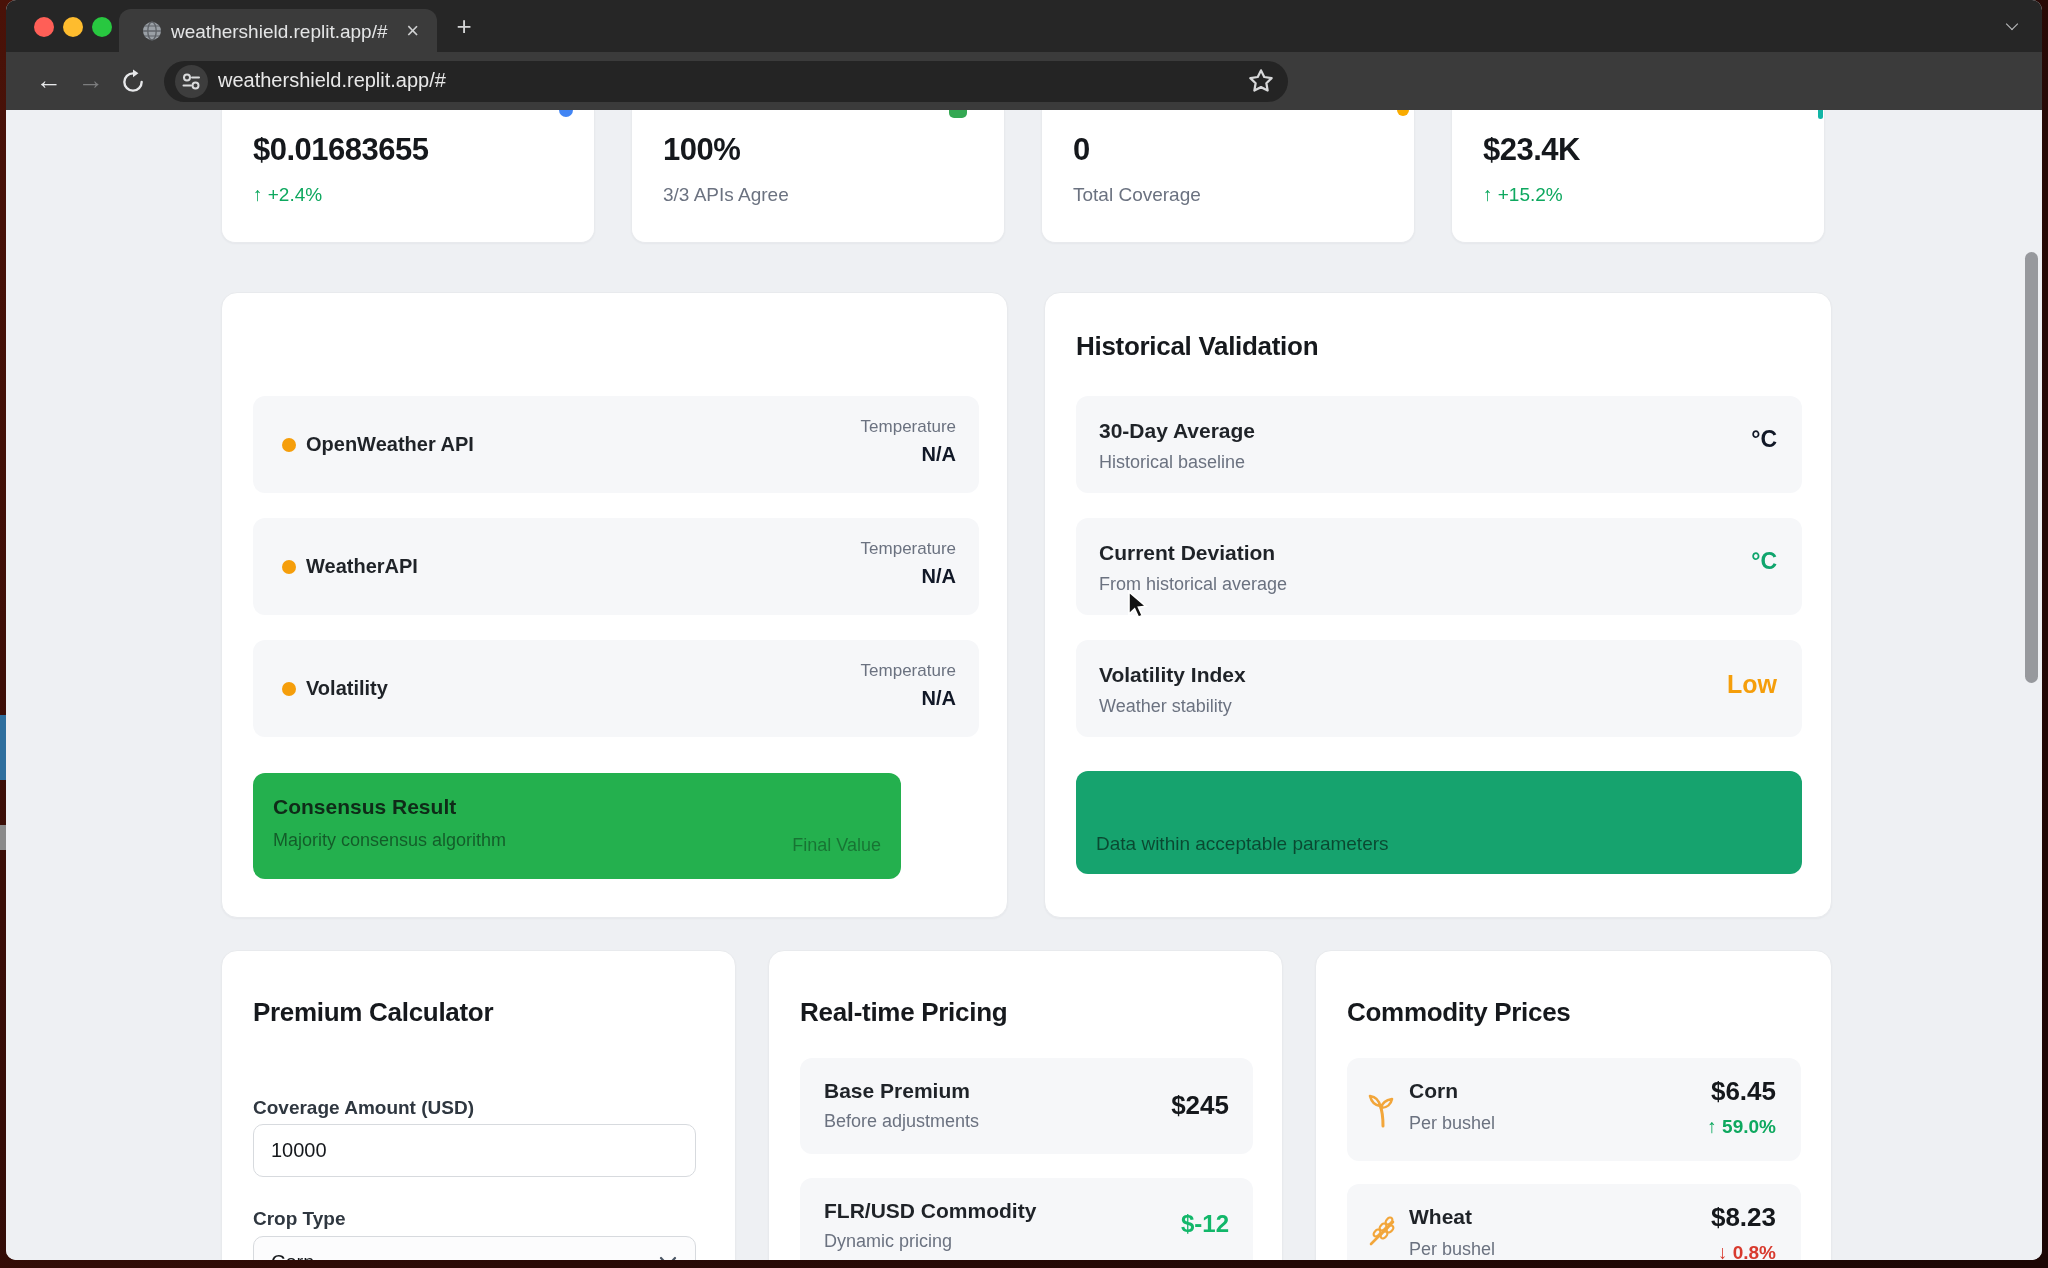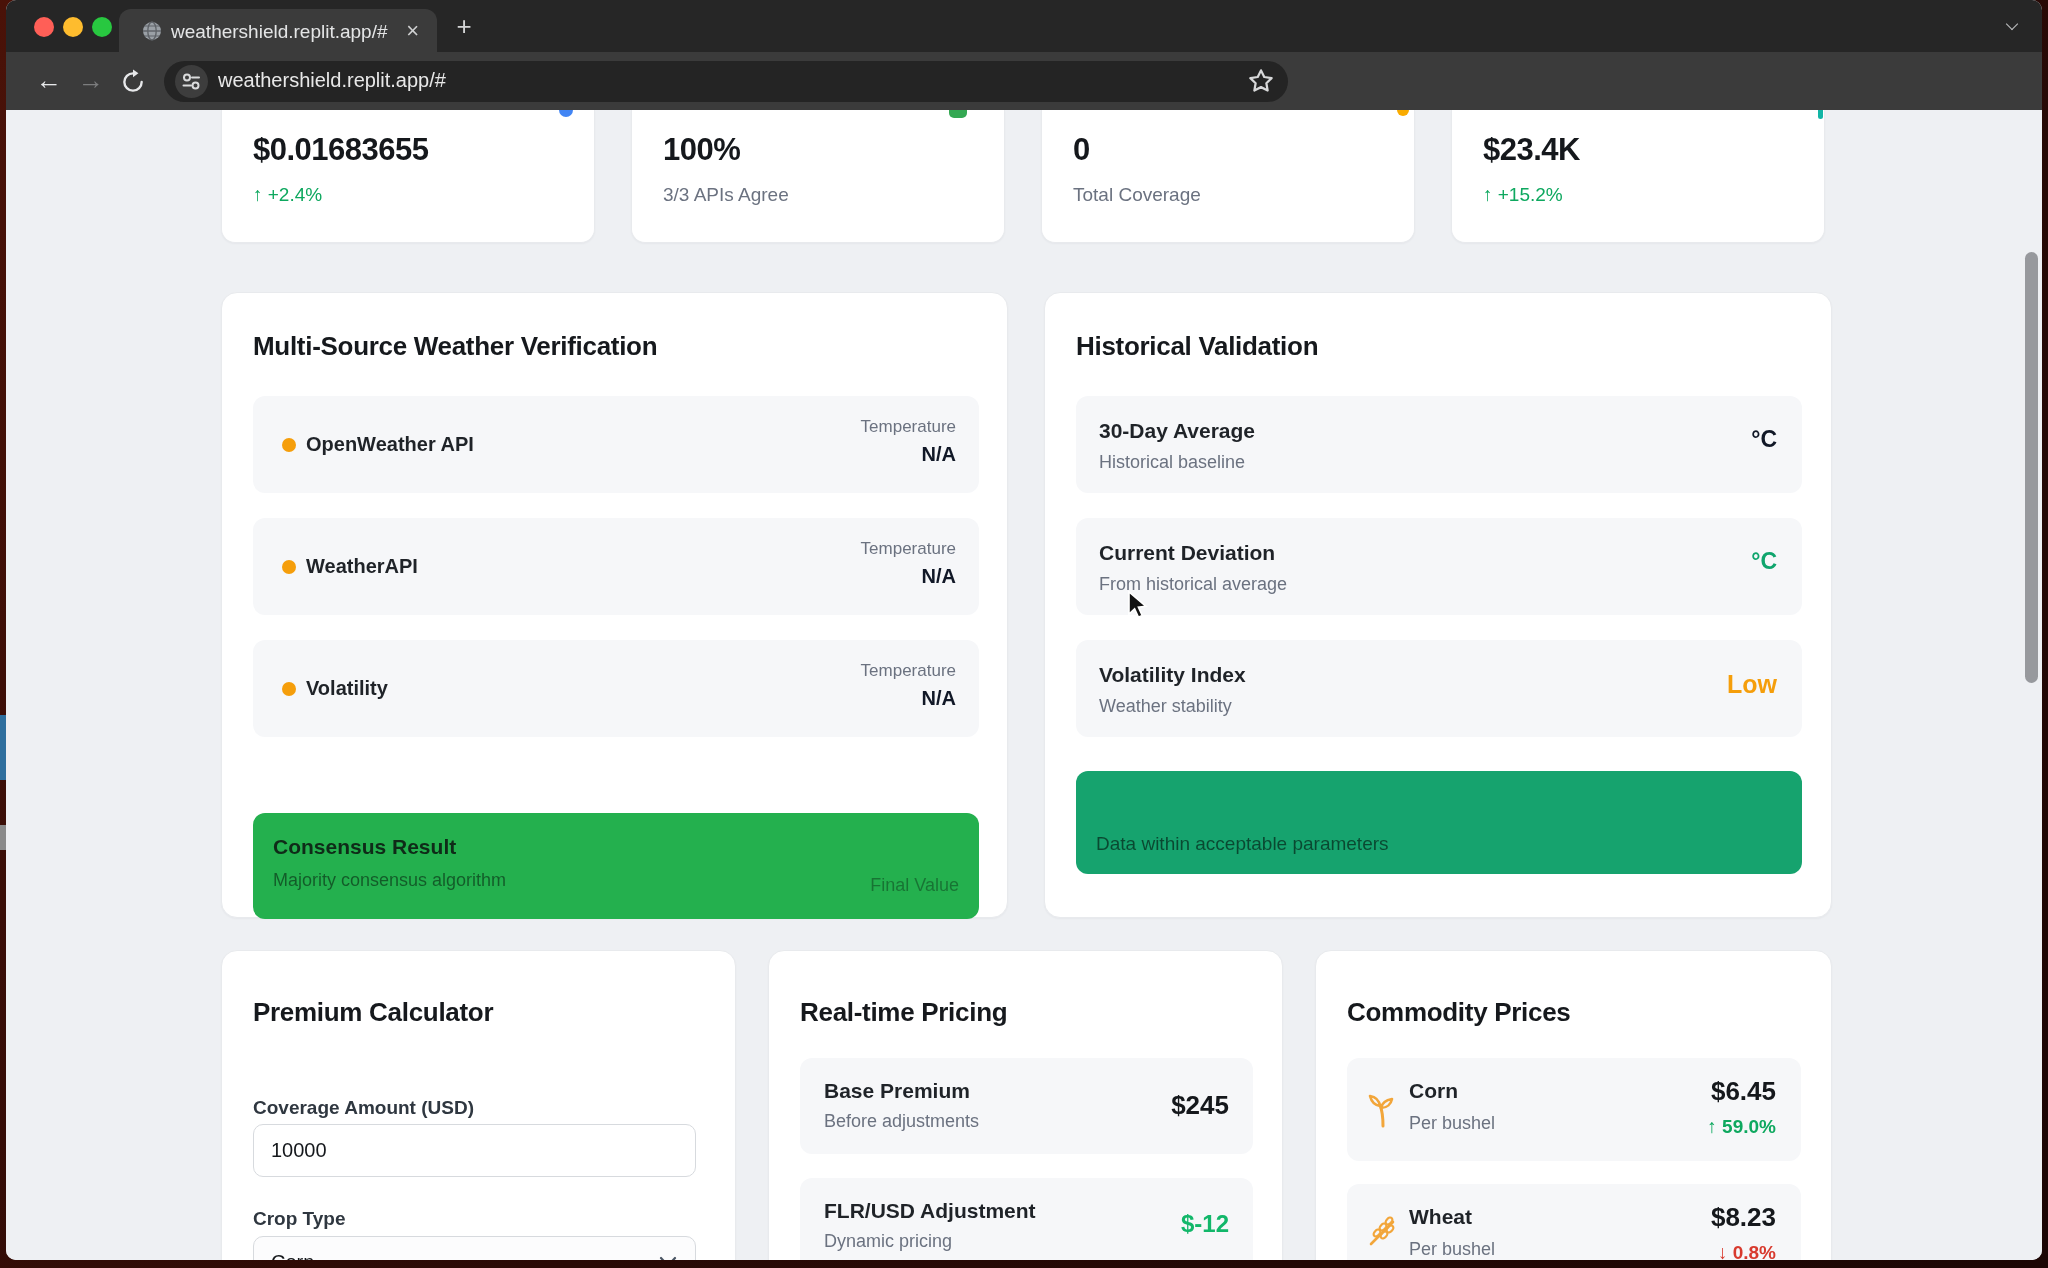--- a/index.html
+++ b/index.html
@@ -190,42 +190,41 @@
       <div class="stat-value">0</div>
       <div class="stat-sub gray">Total Coverage</div>
     </div>
     <div class="card statcard" style="left:1445px;">
       <div class="frag" style="left:366px;width:5px;height:9px;border-radius:0 0 3px 3px;background:#12b5a5;"></div>
       <div class="stat-value">$23.4K</div>
       <div class="stat-sub green">↑ +15.2%</div>
     </div>
 
     <div class="card panel" style="left:215px; top:182px; width:787px; height:626px;">
-      <div class="panel-h" style="left:31px; top:38px;">Multi-Source Weather Verification</div>
 
       <div class="rowbox" style="left:31px; top:103px; width:726px; height:97px;">
         <div class="src-dot"></div>
         <div class="src-name">OpenWeather API</div>
         <div class="metric-label">Temperature</div>
         <div class="metric-value">N/A</div>
       </div>
       <div class="rowbox" style="left:31px; top:225px; width:726px; height:97px;">
         <div class="src-dot"></div>
         <div class="src-name">WeatherAPI</div>
         <div class="metric-label">Temperature</div>
         <div class="metric-value">N/A</div>
       </div>
       <div class="rowbox" style="left:31px; top:347px; width:726px; height:97px;">
         <div class="src-dot"></div>
         <div class="src-name">Volatility</div>
         <div class="metric-label">Temperature</div>
         <div class="metric-value">N/A</div>
       </div>
 
-      <div class="banner" style="left:31px; top:480px; width:726px; height:106px; background:#24b04e;margin-top:40px;">
+      <div class="banner" style="left:31px; top:480px; width:648px; height:106px; background:#24b04e;">
         <div class="banner-title">Consensus Result</div>
         <div class="banner-sub">Majority consensus algorithm</div>
         <div class="banner-right">Final Value</div>
       </div>
     </div>
 
     <div class="card panel" style="left:1038px; top:182px; width:788px; height:626px;">
       <div class="panel-h" style="left:31px; top:38px;">Historical Validation</div>
 
       <div class="rowbox" style="left:31px; top:103px; width:726px; height:97px;">
@@ -263,21 +262,21 @@
     </div>
 
     <div class="card panel" style="left:762px; top:840px; width:515px; height:340px;">
       <div class="panel-h" style="left:31px; top:46px;">Real-time Pricing</div>
       <div class="rowbox" style="left:31px; top:107px; width:453px; height:96px;">
         <div class="price-title">Base Premium</div>
         <div class="price-sub">Before adjustments</div>
         <div class="big-price" style="right:24px; top:32px;">$245</div>
       </div>
       <div class="rowbox" style="left:31px; top:227px; width:453px; height:96px;">
-        <div class="price-title">FLR/USD Adjustment</div>
+        <div class="price-title">FLR/USD Commodity</div>
         <div class="price-sub">Dynamic pricing</div>
         <div class="big-price" style="right:24px; top:32px; color:#12b76a; font-size:24px;">$-12</div>
       </div>
     </div>
 
     <div class="card panel" style="left:1309px; top:840px; width:517px; height:340px;">
       <div class="panel-h" style="left:31px; top:46px;">Commodity Prices</div>
 
       <div class="rowbox" style="left:31px; top:107px; width:454px; height:103px;">
         <svg class="abs" style="left:20px; top:34px;" width="32" height="36" viewBox="0 0 32 36">

